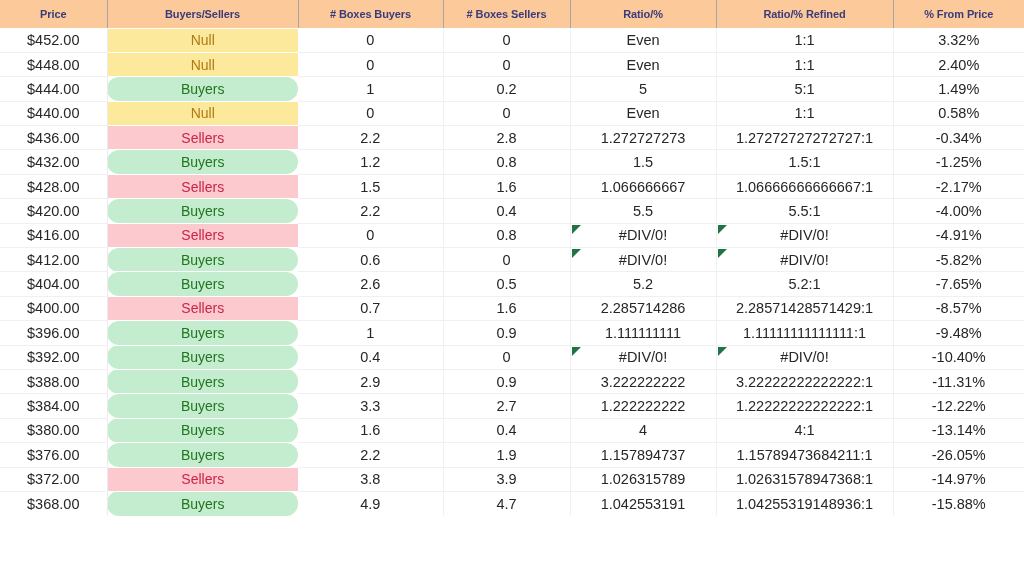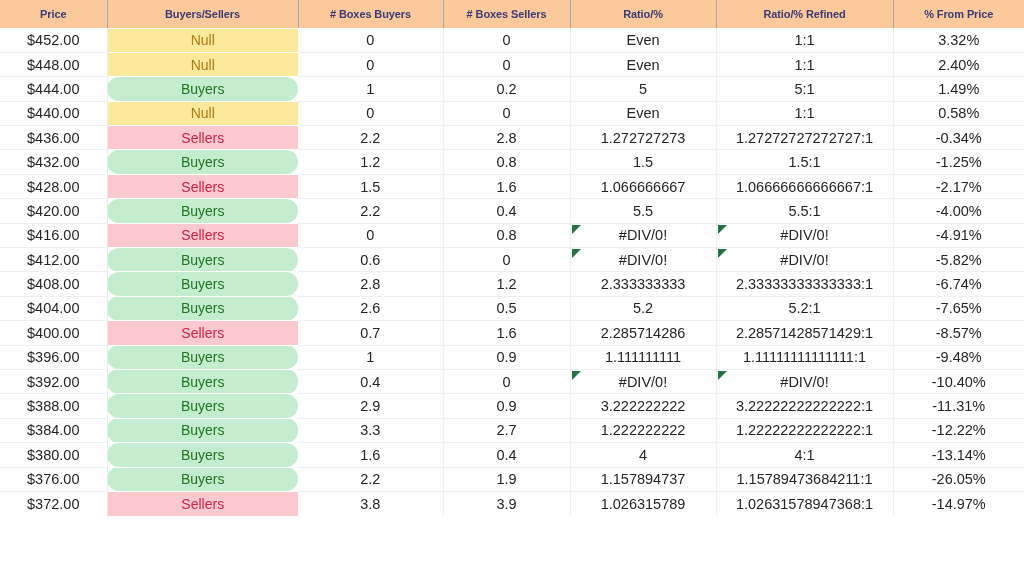--- a/index.html
+++ b/index.html
@@ -209,29 +209,20 @@
       <tr>
         <td class="c-price">$412.00</td>
         <td class="stat stat-buyers">Buyers</td>
         <td class="">0.6</td>
         <td class="">0</td>
         <td class=" err">#DIV/0!</td>
         <td class=" err">#DIV/0!</td>
         <td class="">-5.82%</td>
       </tr>
       <tr>
-        <td class="c-price">$408.00</td>
-        <td class="stat stat-buyers">Buyers</td>
-        <td class="">2.8</td>
-        <td class="">1.2</td>
-        <td class="">2.333333333</td>
-        <td class="">2.33333333333333:1</td>
-        <td class="">-6.74%</td>
-      </tr>
-      <tr>
         <td class="c-price">$404.00</td>
         <td class="stat stat-buyers">Buyers</td>
         <td class="">2.6</td>
         <td class="">0.5</td>
         <td class="">5.2</td>
         <td class="">5.2:1</td>
         <td class="">-7.65%</td>
       </tr>
       <tr>
         <td class="c-price">$400.00</td>
@@ -298,14 +289,23 @@
       </tr>
       <tr>
         <td class="c-price">$372.00</td>
         <td class="stat stat-sellers">Sellers</td>
         <td class="">3.8</td>
         <td class="">3.9</td>
         <td class="">1.026315789</td>
         <td class="">1.02631578947368:1</td>
         <td class="">-14.97%</td>
       </tr>
+      <tr>
+        <td class="c-price">$368.00</td>
+        <td class="stat stat-buyers">Buyers</td>
+        <td class="">4.9</td>
+        <td class="">4.7</td>
+        <td class="">1.042553191</td>
+        <td class="">1.04255319148936:1</td>
+        <td class="">-15.88%</td>
+      </tr>
     </tbody>
 </table>
 
 </body></html>

